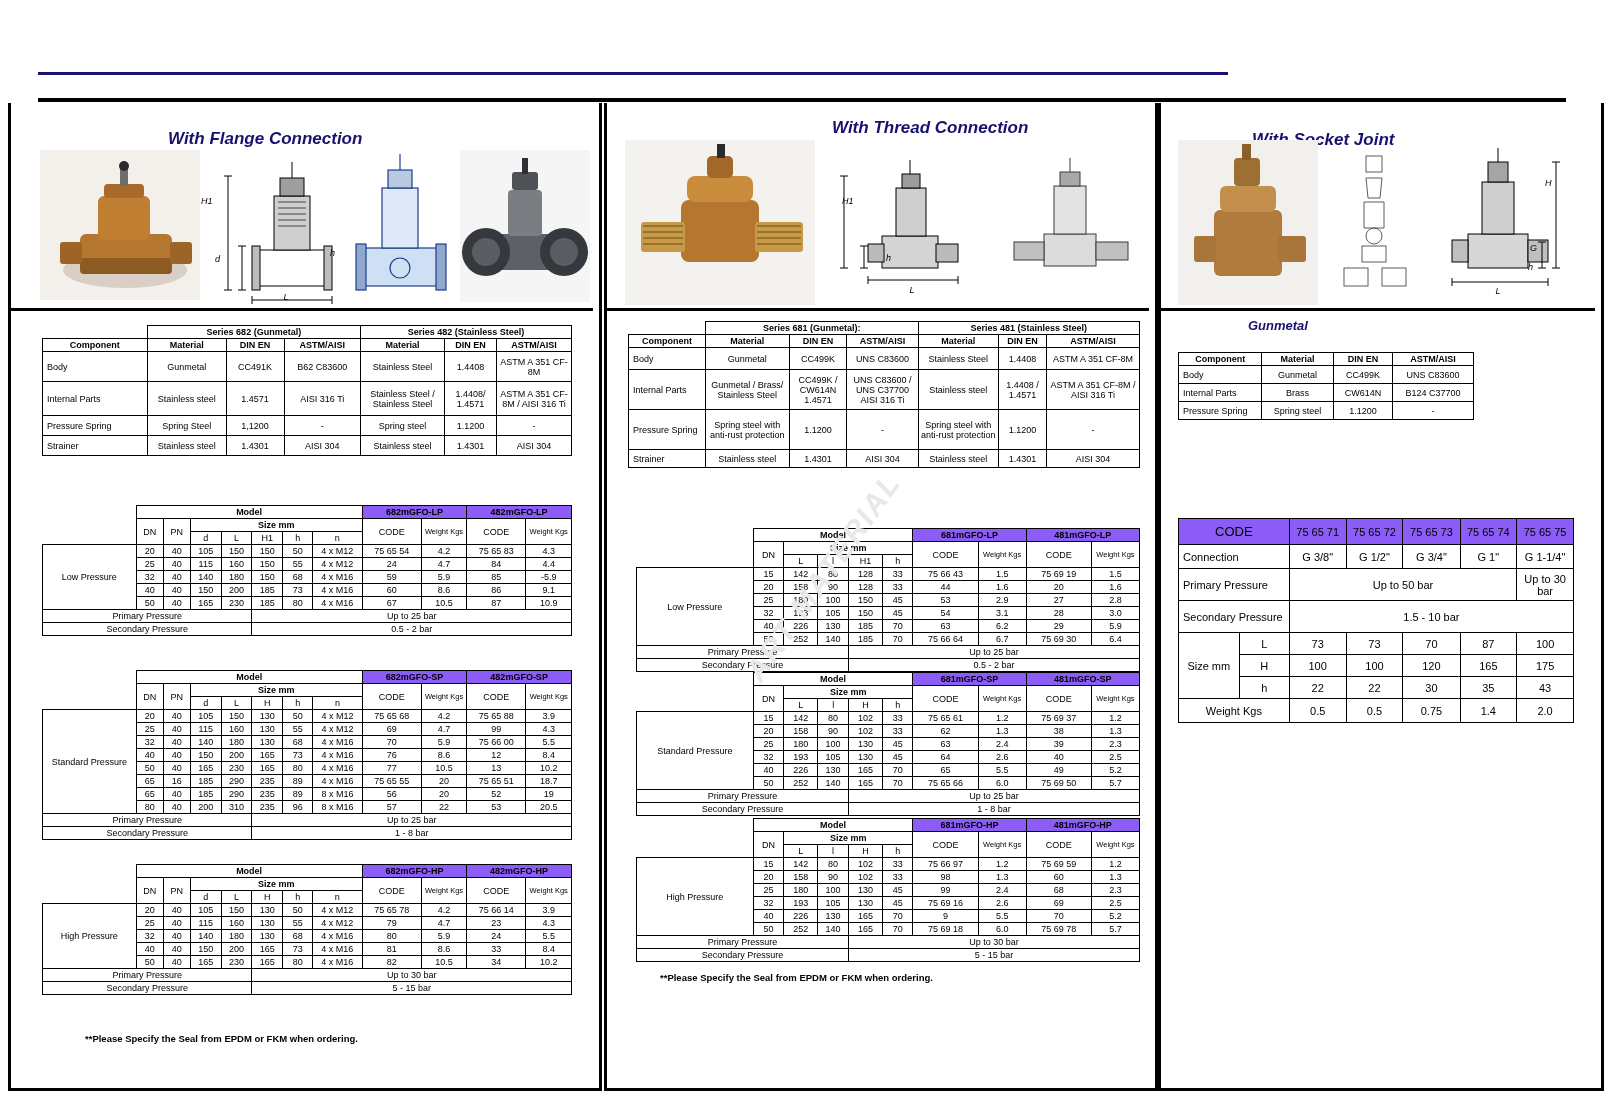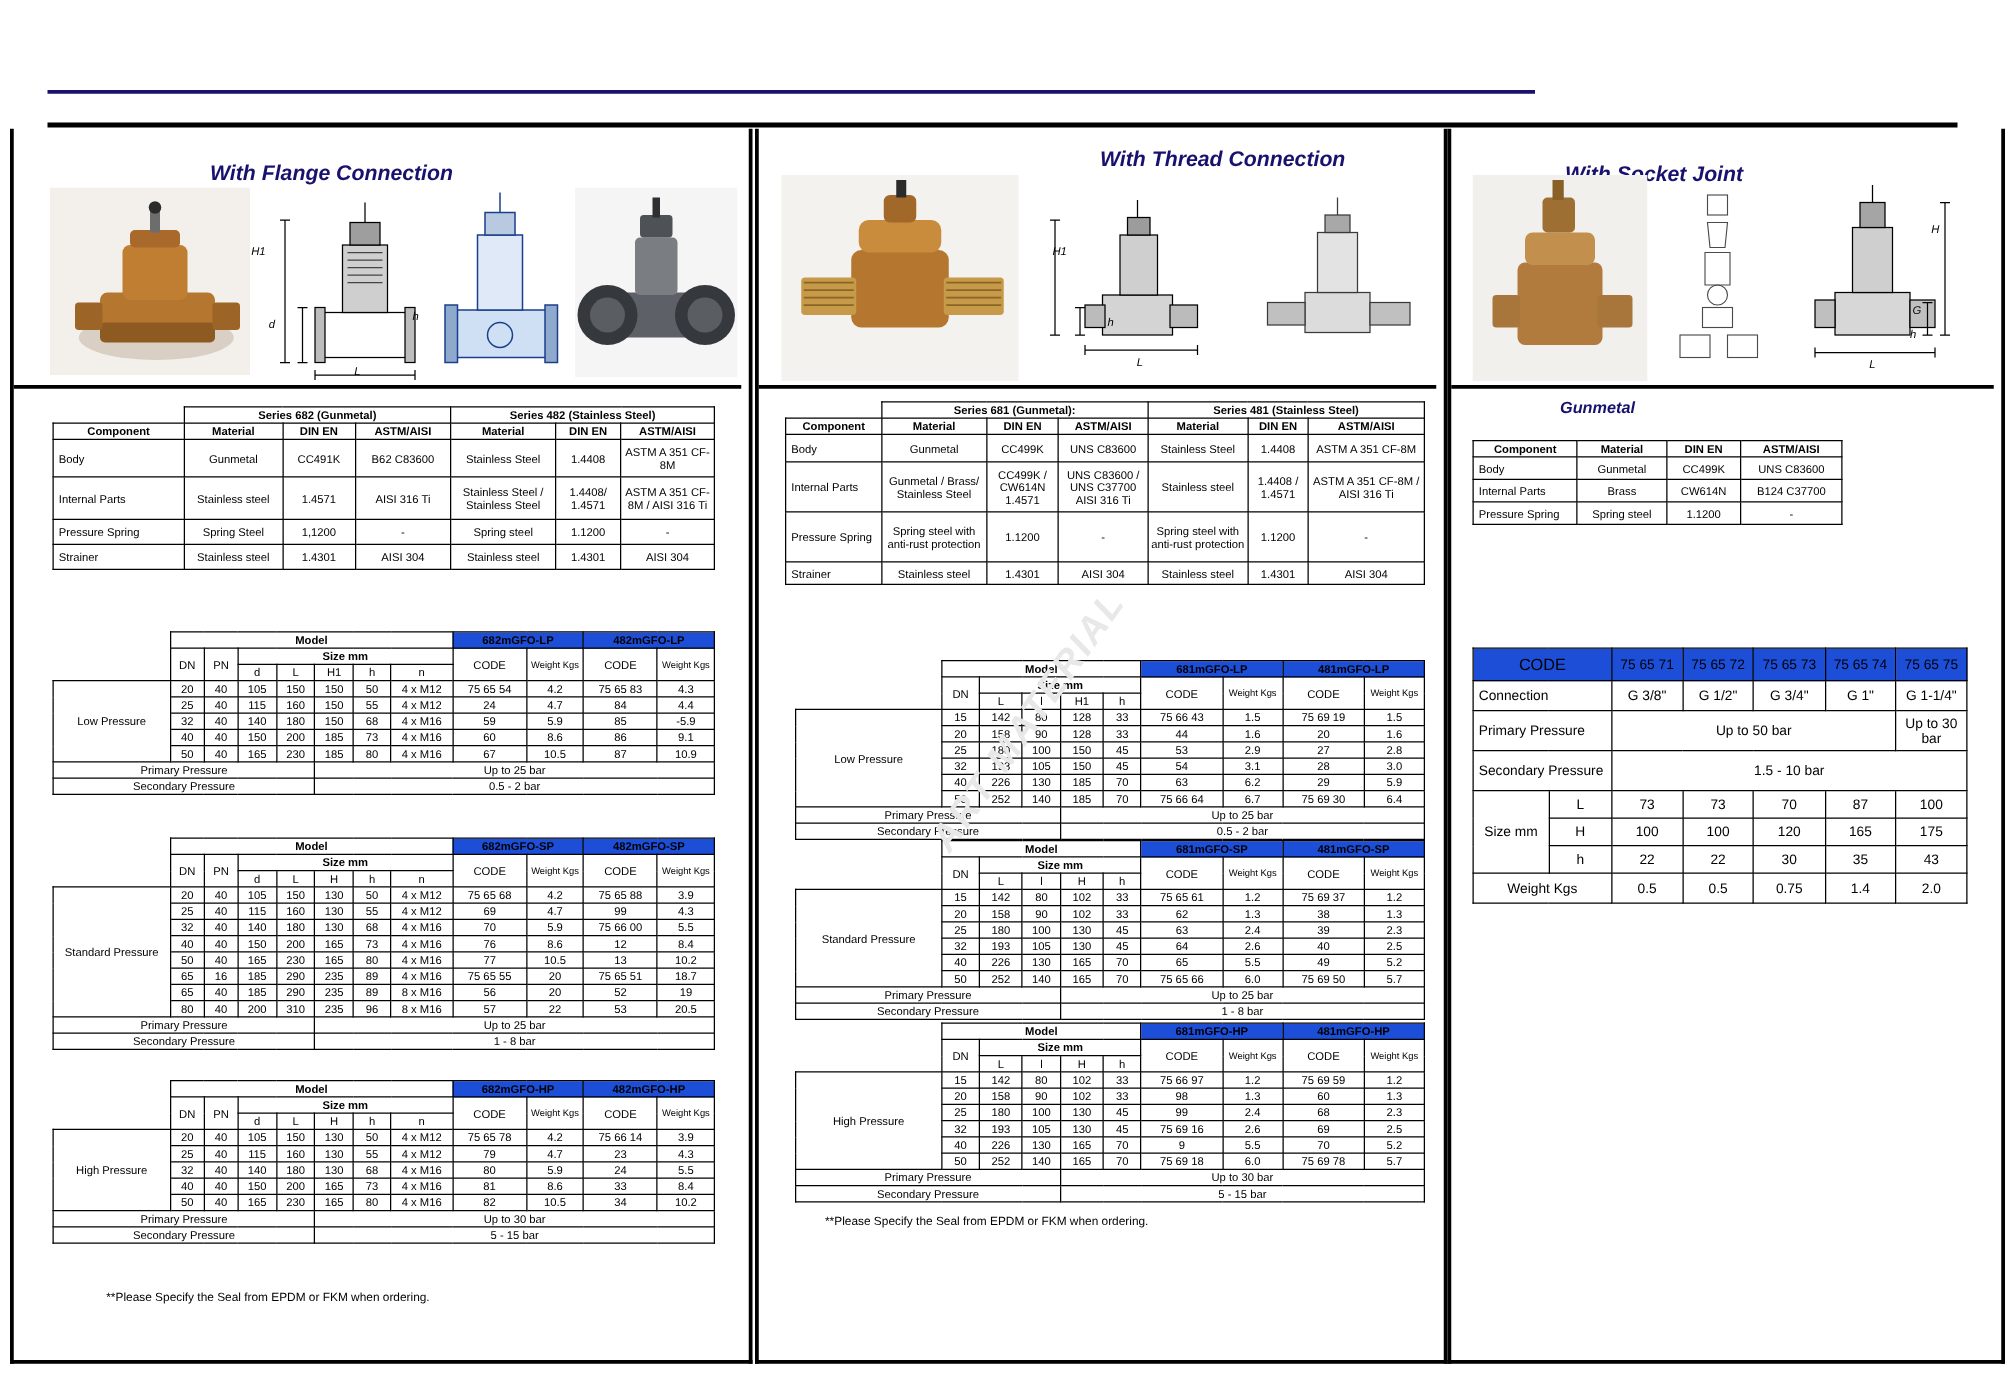--- a/index.html
+++ b/index.html
@@ -19,27 +19,27 @@
   .colC{left:1158px;top:103px;width:440px;height:985px;border:3px solid #000;border-top:none;}
 
   .hdr{position:absolute;font-size:17px;font-weight:bold;font-style:italic;color:#18126e;}
 
   
   table.t{border-collapse:collapse;font-size:9px;font-family:"Liberation Sans",sans-serif;}
   table.t td,table.t th{border:1px solid #000;padding:1px 2px;text-align:center;vertical-align:middle;font-weight:normal;}
   table.t th{font-weight:bold;}
   .lft{text-align:left !important;padding-left:4px !important;margin-top:40px;}
   .b{font-weight:bold;}
-  .green{background:#1d4ed8;}
+  .green{background:#8b5cf6;}
   .nb{border:none !important;}
   .tiny{font-size:7.5px;}
 
   .wrap{position:absolute;}
 
-  .note{position:absolute;font-size:9.5px;font-weight:normal;}
+  .note{position:absolute;font-size:9.5px;font-weight:bold;}
 
   
   .art{position:absolute;}
   .dim{position:absolute;font-size:9px;font-style:italic;}
 
   .wm{position:absolute;font-size:30px;color:#e8e8e8;transform:rotate(-55deg);font-style:italic;font-weight:bold;letter-spacing:2px;}
 </style>
 </head>
 <body>
 
@@ -515,21 +515,21 @@
             <td colspan="5" class="b">Secondary Pressure</td>
             <td colspan="7">5 - 15  bar</td>
           </tr>
     </tbody>
       </table>
   </div>
 
   <div class="note" style="left:85px;top:1033px;">**Please Specify the Seal from EPDM or FKM when ordering.</div>
 
   <div class="col colB"></div>
-  <div class="hdr" style="left:832px;top:118px;margin-left:48px;">With Thread Connection</div>
+  <div class="hdr" style="left:832px;top:118px;">With Thread Connection</div>
   <div style="position:absolute;left:607px;top:308px;width:542px;height:3px;background:#000;"></div>
 
   <svg class="art" style="left:625px;top:140px;" width="190" height="165" viewBox="0 0 190 165">
     <rect x="0" y="0" width="190" height="165" fill="#f4f2ef"></rect>
     <rect x="56" y="60" width="78" height="62" rx="8" fill="#b5762f"></rect>
     <rect x="62" y="36" width="66" height="26" rx="8" fill="#c98b3c"></rect>
     <rect x="82" y="16" width="26" height="22" rx="5" fill="#a2682a"></rect>
     <rect x="92" y="4" width="8" height="14" fill="#2b2b2b"></rect>
     <rect x="16" y="82" width="44" height="30" rx="3" fill="#c79a4a"></rect>
     <rect x="130" y="82" width="48" height="30" rx="3" fill="#c79a4a"></rect>

